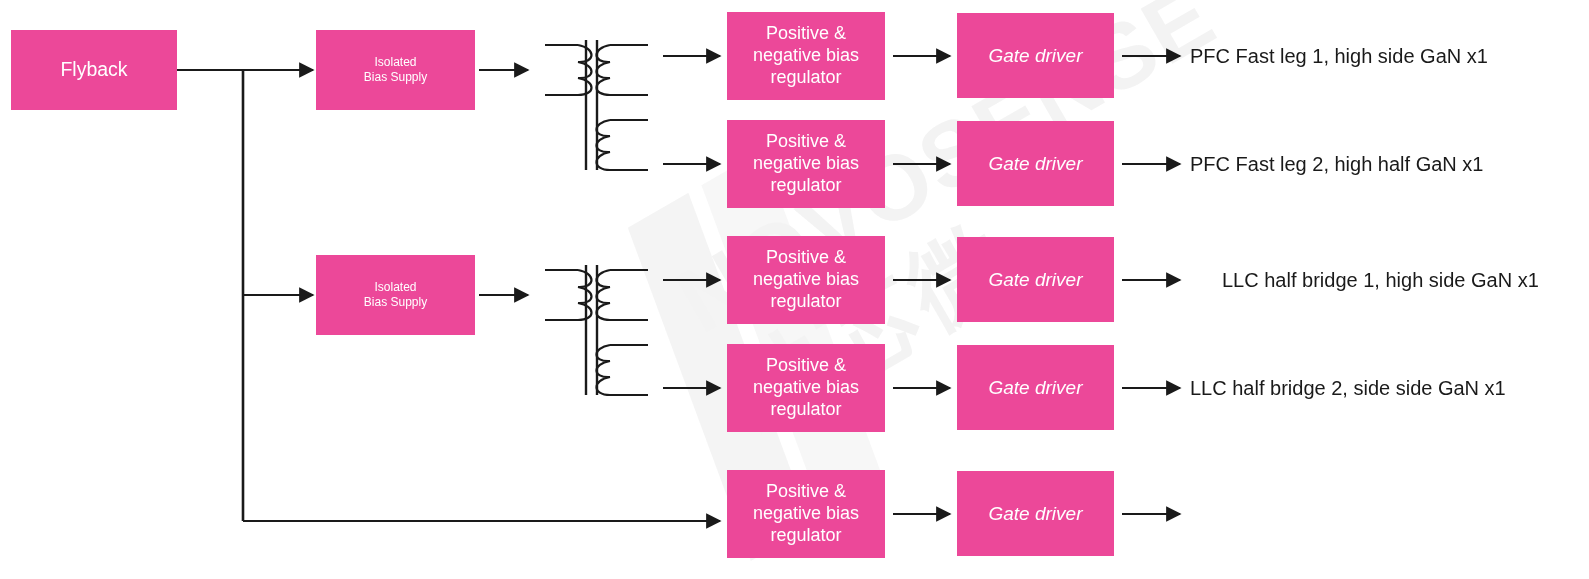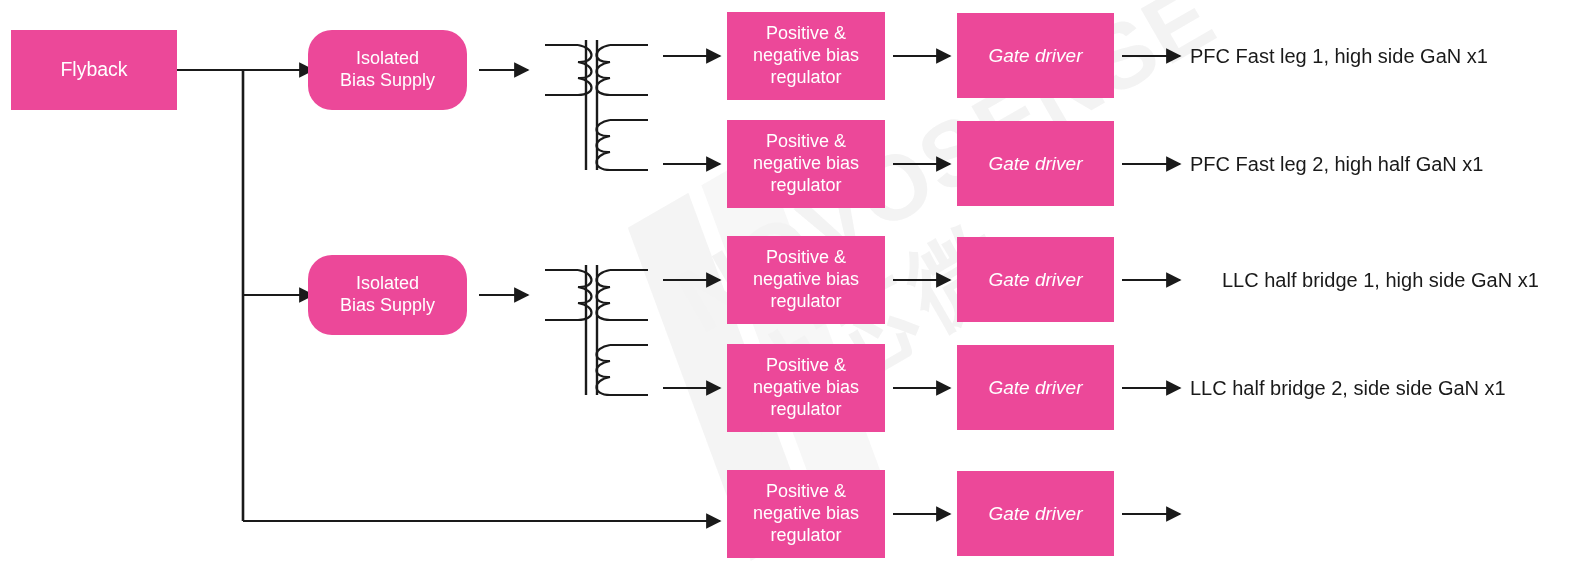--- a/index.html
+++ b/index.html
@@ -42,21 +42,21 @@
     display: flex;
     align-items: center;
     justify-content: center;
     text-align: center;
     line-height: 1.22;
     z-index: 3;
     box-sizing: border-box;
     padding: 0 4px;
   }
   .blk-flyback   { left: 11px;  top: 30px;  width: 166px; height: 80px;  font-size: 19.5px; }
-  .blk-ibs       { width: 159px; height: 80px; font-size: 18px; left: 308px; border-radius: 24px; }
+  .blk-ibs       { width: 159px; height: 80px; font-size: 12px; left: 316px; }
   .blk-ibs-1     { top: 30px; }
   .blk-ibs-2     { top: 255px; }
   .blk-reg       { left: 727px; width: 158px; height: 88px; font-size: 18px; }
   .blk-gd        { left: 957px; width: 157px; height: 85px; font-size: 19px; font-style: italic; }
 
   
   .outlabel {
     position: absolute;
     left: 1190px;
     color: #1a1a1a;

